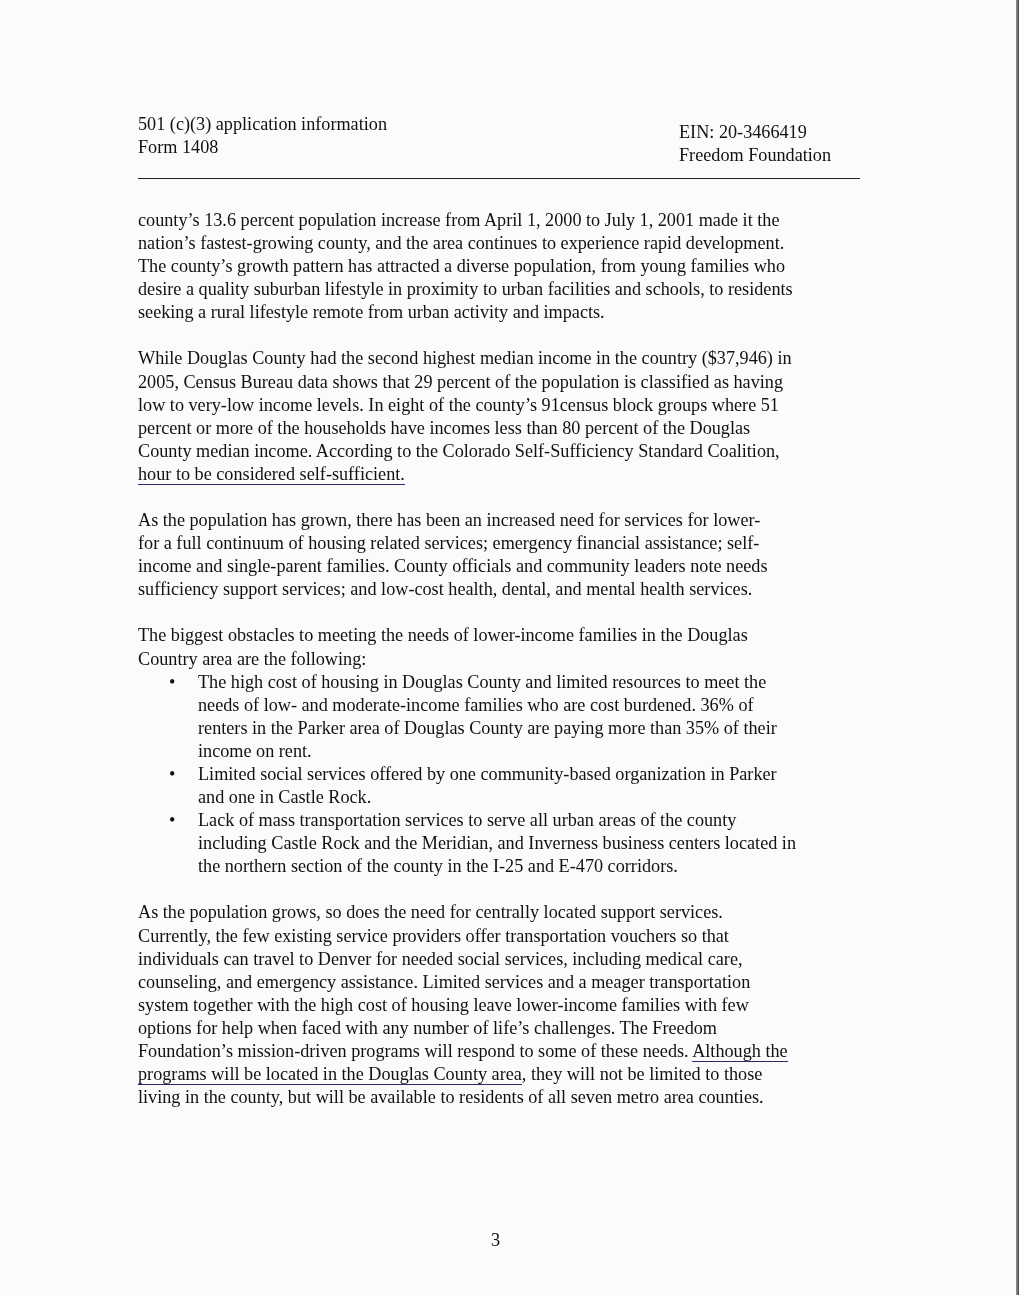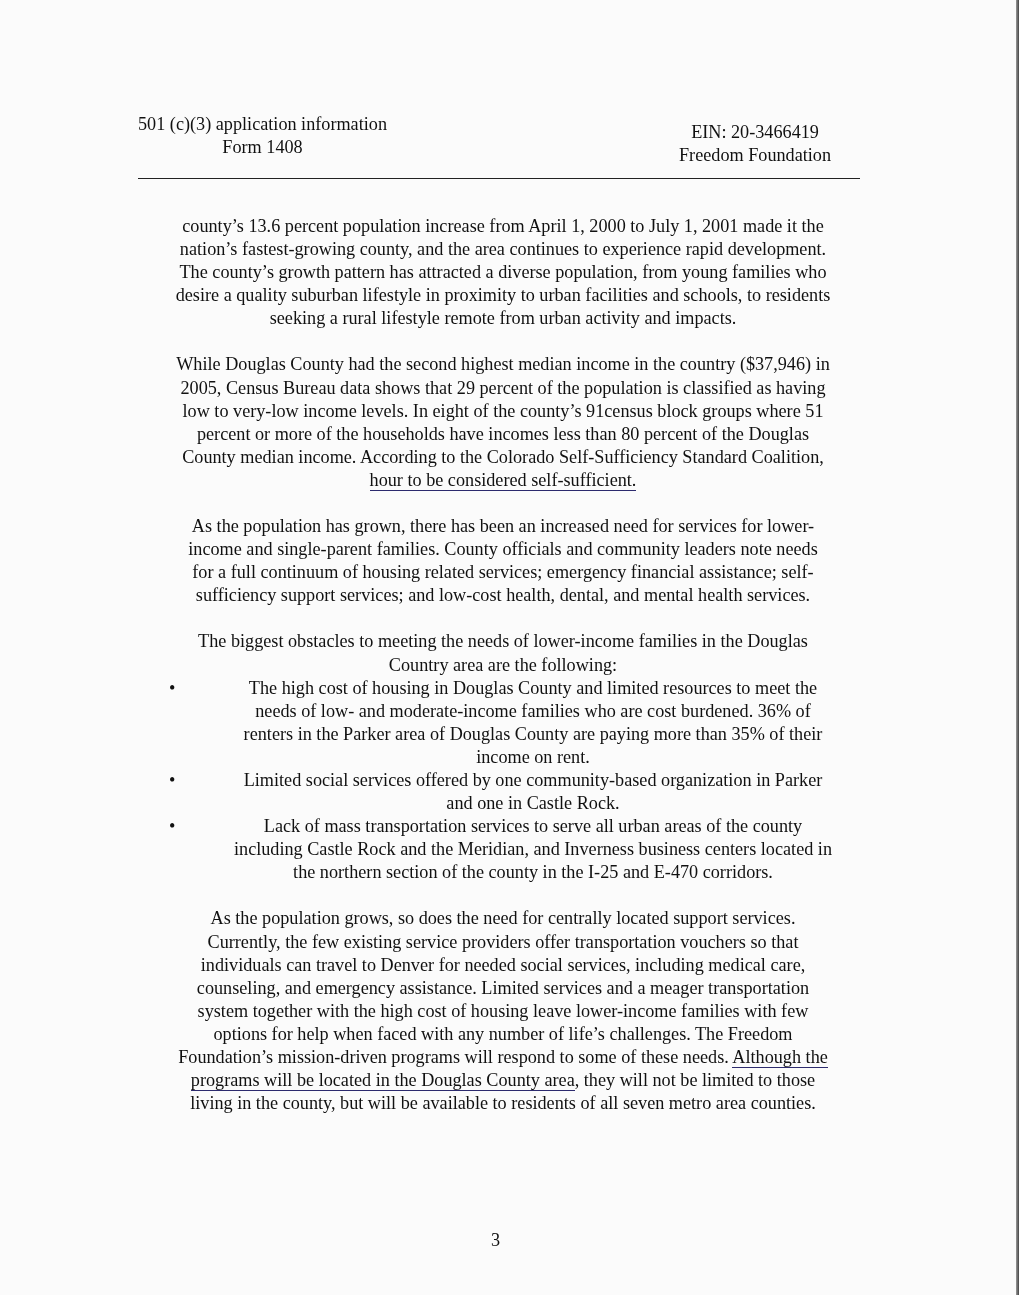--- a/index.html
+++ b/index.html
@@ -21,21 +21,20 @@
     right: 0;
     width: 3px;
     height: 100%;
     background: linear-gradient(to right, #999, #444);
   }
   .page {
     position: absolute;
     left: 138px;
     top: 113px;
     width: 722px;
-    text-align: center;
   }
   .header {
     position: relative;
     height: 50px;
     font-size: 18.2px;
     line-height: 23px;
   }
   .header-left {
     position: absolute;
     left: 0;
@@ -56,21 +55,21 @@
   }
   .body-text {
     position: absolute;
     left: 0;
     top: 92px;
     width: 730px;
     font-size: 18.2px;
     line-height: 23.1px;
   }
   .para {
-    margin: 10px 0 23px 0;
+    margin: 4px 0 23px 0;
     white-space: nowrap;
   }
   .line {
     display: block;
     white-space: nowrap;
   }
   .hl {
     border-bottom: 1.6px solid #2c2a6e;
     padding-bottom: 0px;
   }
@@ -128,22 +127,22 @@
       <span class="line">While Douglas County had the second highest median income in the country ($37,946) in</span>
       <span class="line">2005, Census Bureau data shows that 29 percent of the population is classified as having</span>
       <span class="line">low to very-low income levels.  In eight of the county’s 91census block groups where 51</span>
       <span class="line">percent or more of the households have incomes less than 80 percent of the Douglas</span>
       <span class="line">County median income. According to the Colorado Self-Sufficiency Standard Coalition,</span>
       <span class="line"><span class="hl">hour to be considered self-sufficient.</span></span>
     </p>
 
     <p class="para">
       <span class="line">As the population has grown, there has been an increased need for services for lower-</span>
+      <span class="line">for a full continuum of housing related services; emergency financial assistance; self-</span>
       <span class="line">income and single-parent families. County officials and community leaders note needs</span>
-      <span class="line">for a full continuum of housing related services; emergency financial assistance; self-</span>
       <span class="line">sufficiency support services; and low-cost health, dental, and mental health services.</span>
     </p>
 
     <div class="para">
       <span class="line">The biggest obstacles to meeting the needs of lower-income families in the Douglas</span>
       <span class="line">Country area are the following:</span>
       <ul class="bullets">
         <li class="bullet">
           <span class="bullet-dot">•</span>
           <span class="line">The high cost of housing in Douglas County and limited resources to meet the</span>

